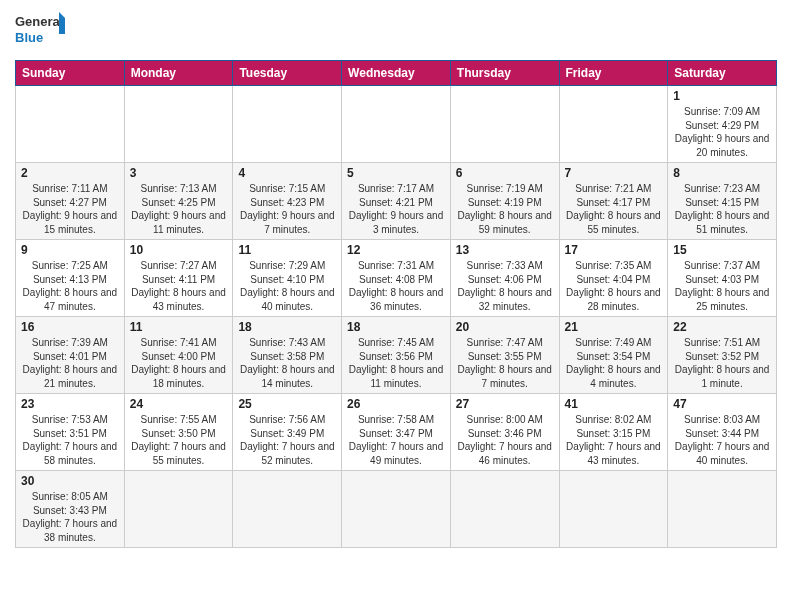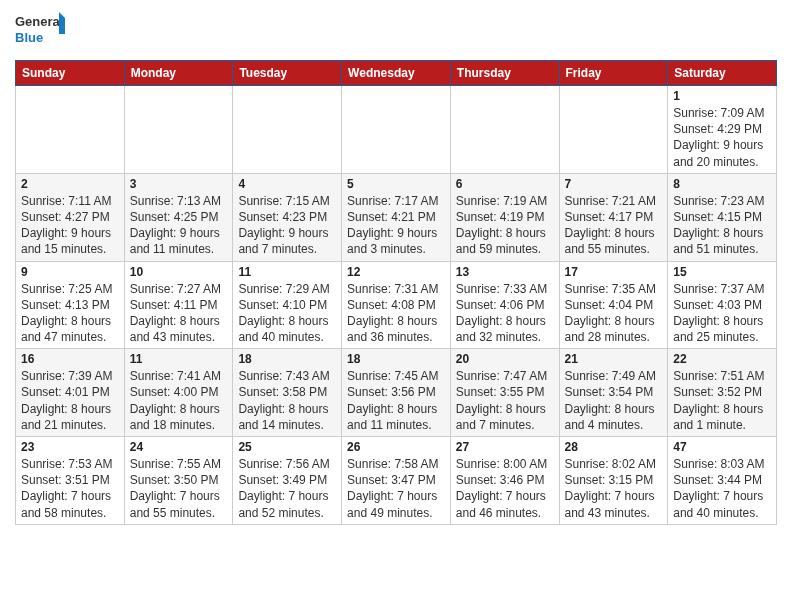--- a/index.html
+++ b/index.html
@@ -38,21 +38,21 @@
     .location {
       font-size: 15px;
       color: #444;
     }
     .calendar {
       width: 100%;
       border-collapse: collapse;
       border: 1px solid #ccc;
     }
     .calendar th {
-      background-color: #b91c1c;
+      background-color: #be185d;
       color: #fff;
       font-size: 12px;
       font-weight: bold;
       text-align: left;
       padding: 5px 6px;
       border: 1px solid #1e5a99;
     }
     .calendar td {
       border: 1px solid #ccc;
       vertical-align: top;
@@ -64,23 +64,24 @@
       height: 70px;
     }
     .day-number {
       font-size: 12px;
       font-weight: bold;
       color: #222;
       display: block;
       margin-bottom: 2px;
     }
     .day-info {
-      font-size: 12px;
+      font-size: 10px;
       color: #333;
       line-height: 1.35;
+      text-align: center;
     }
     .empty-cell {
       background: #f9f9f9;
     }
     tr:nth-child(odd) td {
       background-color: #ffffff;
     }
     tr:nth-child(even) td {
       background-color: #f5f5f5;
     }
@@ -289,27 +290,41 @@
 Sunset: 3:47 PM
 Daylight: 7 hours and 49 minutes.</div>
           </td>
           <td>
             <span class="day-number">27</span>
             <div class="day-info">Sunrise: 8:00 AM
 Sunset: 3:46 PM
 Daylight: 7 hours and 46 minutes.</div>
           </td>
           <td>
-            <span class="day-number">28</span>
+            <span class="day-number">41</span>
             <div class="day-info">Sunrise: 8:02 AM
 Sunset: 3:15 PM
 Daylight: 7 hours and 43 minutes.</div>
           </td>
           <td>
             <span class="day-number">47</span>
             <div class="day-info">Sunrise: 8:03 AM
 Sunset: 3:44 PM
 Daylight: 7 hours and 40 minutes.</div>
           </td>
+        </tr>
+        <tr>
+          <td>
+            <span class="day-number">30</span>
+            <div class="day-info">Sunrise: 8:05 AM
+Sunset: 3:43 PM
+Daylight: 7 hours and 38 minutes.</div>
+          </td>
+          <td class="empty-cell"></td>
+          <td class="empty-cell"></td>
+          <td class="empty-cell"></td>
+          <td class="empty-cell"></td>
+          <td class="empty-cell"></td>
+          <td class="empty-cell"></td>
         </tr>
       </tbody>
   </table>
 </div>
 
 </body></html>

